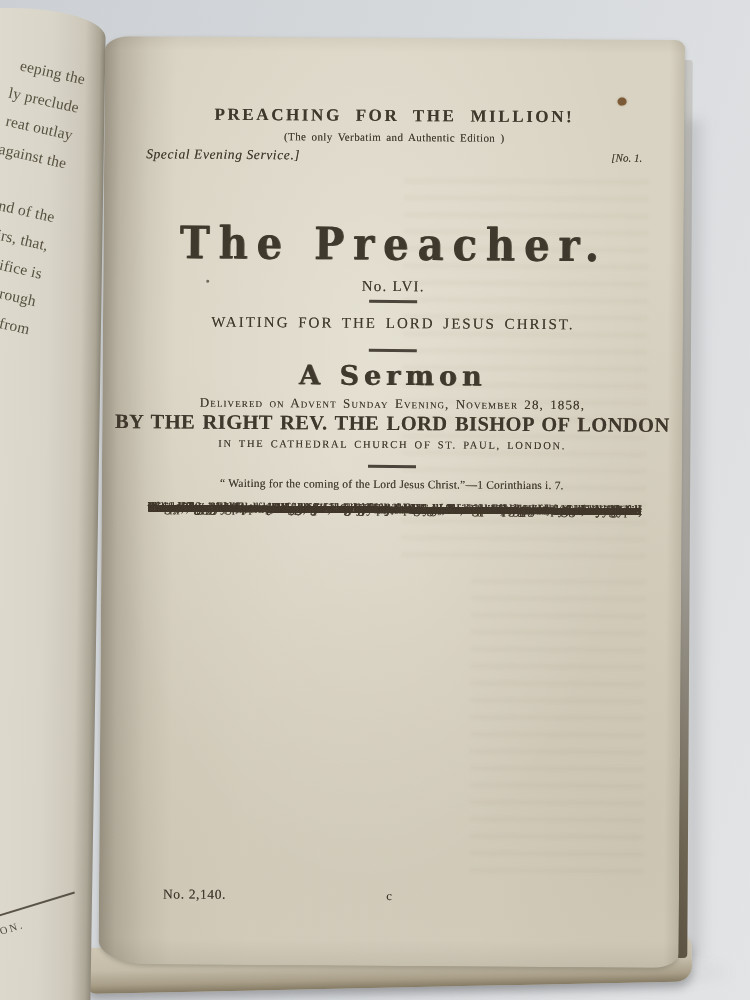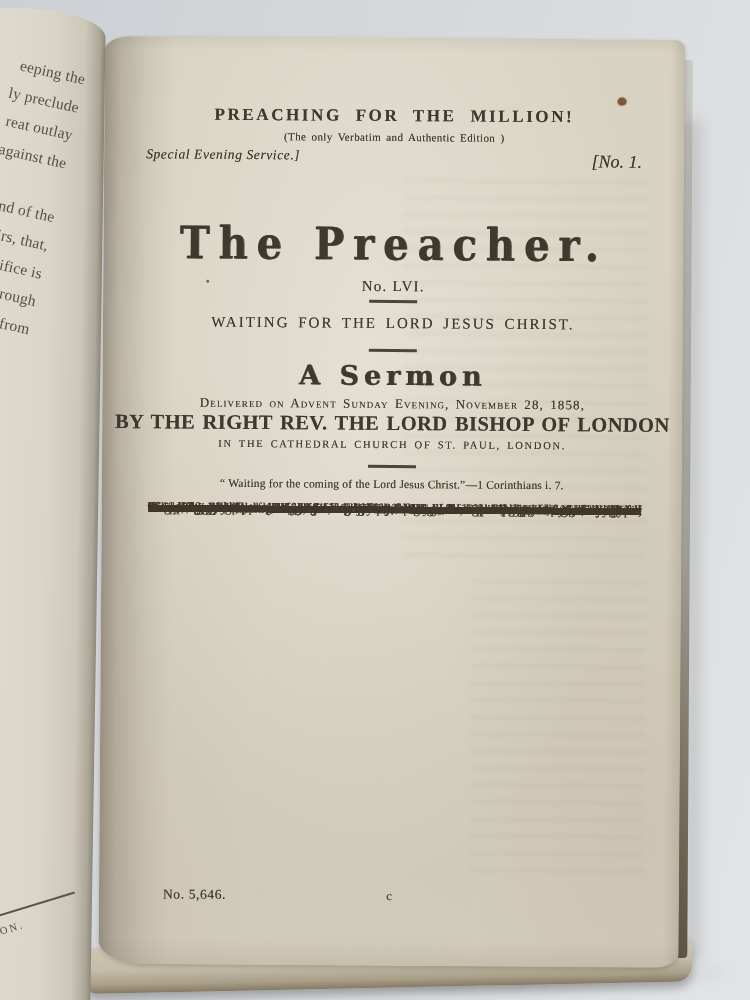--- a/index.html
+++ b/index.html
@@ -58,21 +58,21 @@
     background:repeating-linear-gradient(180deg,rgba(122,102,72,.075) 0 5px,rgba(122,102,72,0) 5px 17px);}
   .ghost.g1{left:300px;top:140px;width:245px;height:390px;}
   .ghost.g2{left:370px;top:540px;width:175px;height:300px;}
 
   .ink{color:#3f382c;z-index:2;text-shadow:0 0 .5px rgba(63,56,44,.6);}
   .centered{left:0;width:100%;text-align:center;}
 
   .series-title{top:68px;font-size:17px;font-weight:bold;letter-spacing:2.6px;word-spacing:7px;}
   .edition-note{top:93px;font-size:11px;letter-spacing:.4px;word-spacing:2px;}
   .service-note{top:110px;left:42px;font-style:italic;font-size:13.5px;letter-spacing:.6px;}
-  .issue-no{top:112px;right:42px;font-style:italic;font-size:18px;}
+  .issue-no{top:112px;right:42px;font-style:italic;font-size:11px;}
 
   .fraktur{font-family:"DejaVu Serif",serif;font-weight:bold;}
   .masthead-title{top:182px;font-size:40px;letter-spacing:9px;transform:scaleY(1.12);
     text-shadow:1px 0 0 rgba(63,56,44,.85);}
   .masthead-number{top:240px;font-size:15px;letter-spacing:1.2px;}
   .rule{left:50%;margin-left:-24px;width:48px;height:2.5px;background:#4a443a;z-index:2;}
   .rule1{top:262px;} .rule2{top:311px;} .rule3{top:427px;}
   .sermon-title{top:277px;font-size:15px;letter-spacing:2px;word-spacing:3px;}
 
   .sermon-label{top:322px;font-size:27px;letter-spacing:5px;text-shadow:.8px 0 0 rgba(63,56,44,.85);}
@@ -209,15 +209,15 @@
         <span>critical spirit, that desires to make a show before men, but the hearty utter-</span>
       </div>
       <div class="jline" style="word-spacing: 5.66771px;">
         <span>ance of our real feelings, then we may, indeed, be said to prove that we have</span>
       </div>
       <div class="jline">
         <span>knowledge, and appreciation of the Gospel.</span>
       </div>
     </div>
 
-  <div class="ink footer-number">No. 5,646.</div>
+  <div class="ink footer-number">No. 2,140.</div>
   <div class="ink signature-mark">c</div>
 </div>
 
 </body></html>

